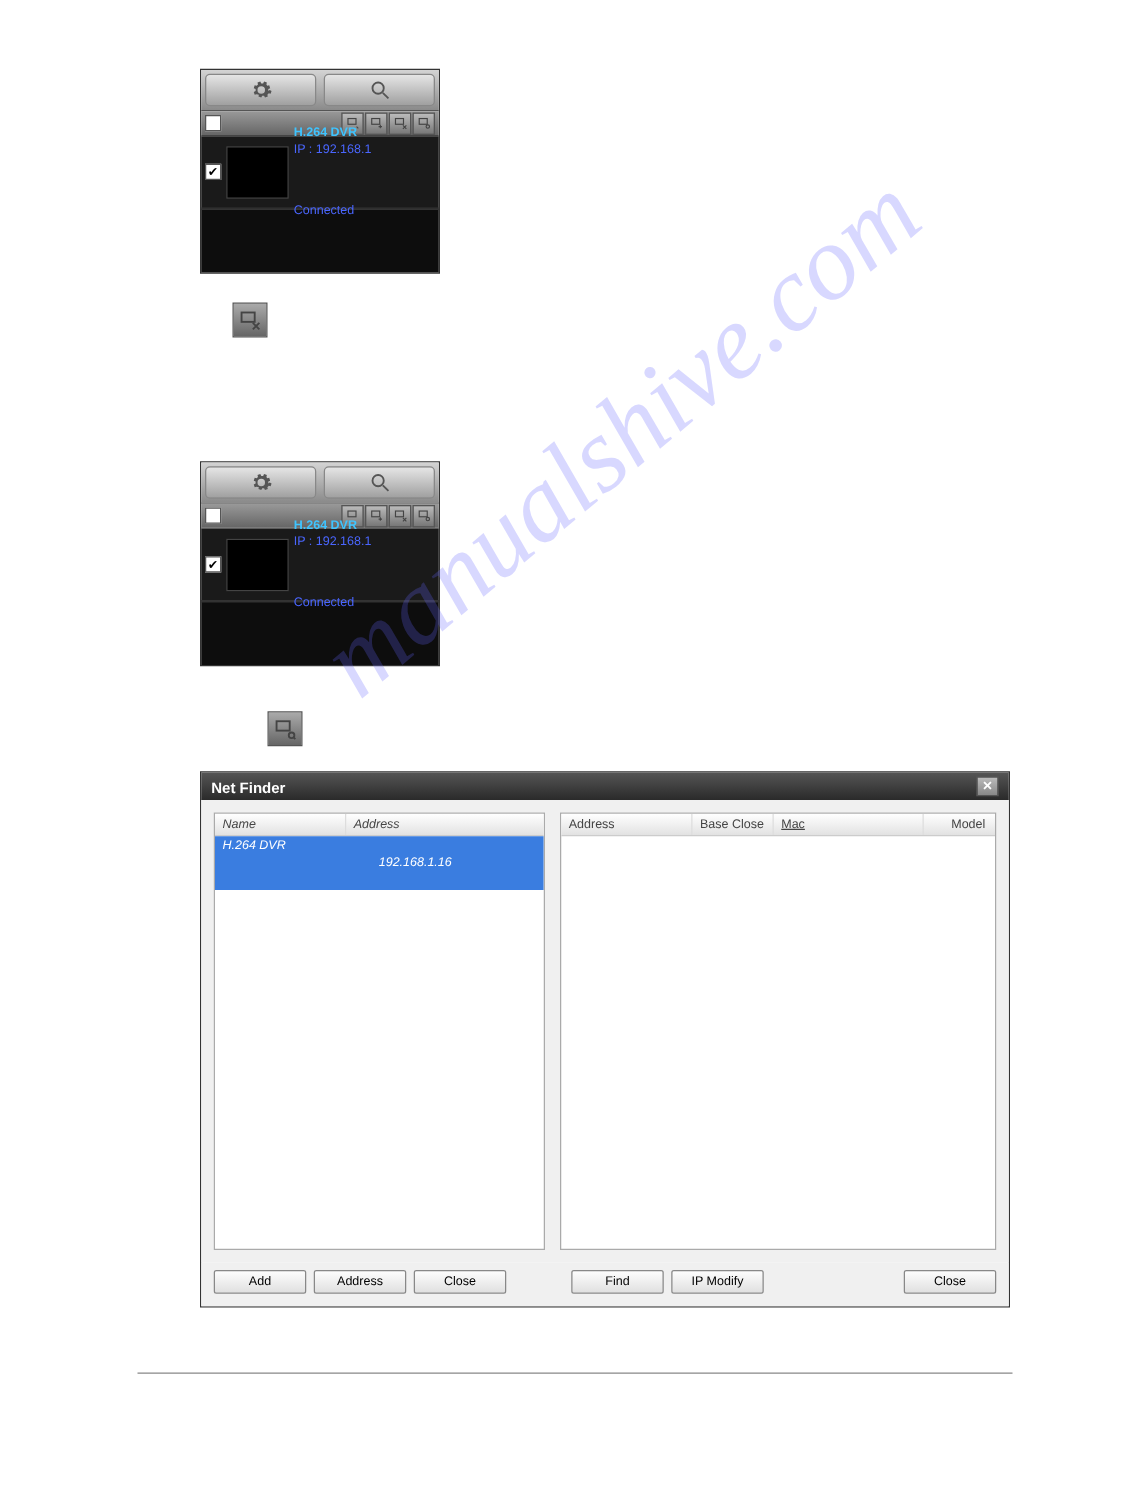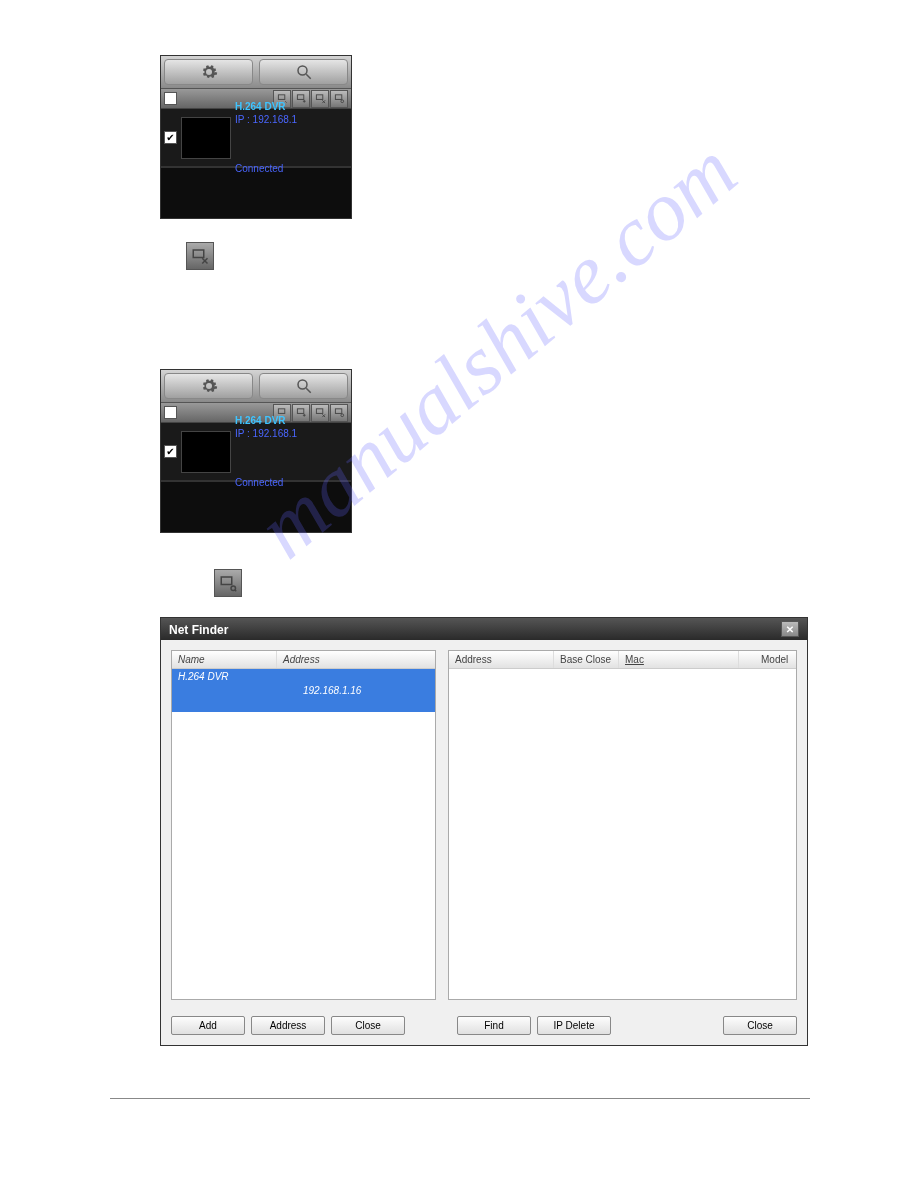--- a/index.html
+++ b/index.html
@@ -352,19 +352,19 @@
         <span>Model</span>
       </div>
     </div>
   </div>
   <div class="nf-buttons">
     <div class="nf-btn">Add</div>
     <div class="nf-btn">Address</div>
     <div class="nf-btn">Close</div>
     <div class="nf-gap"></div>
     <div class="nf-btn">Find</div>
-    <div class="nf-btn">IP Delete</div>
+    <div class="nf-btn">IP Modify</div>
     <div class="nf-spacer"></div>
     <div class="nf-btn">Close</div>
   </div>
 </div>
 
 <div class="page-hr"></div>
 
 </body></html>

